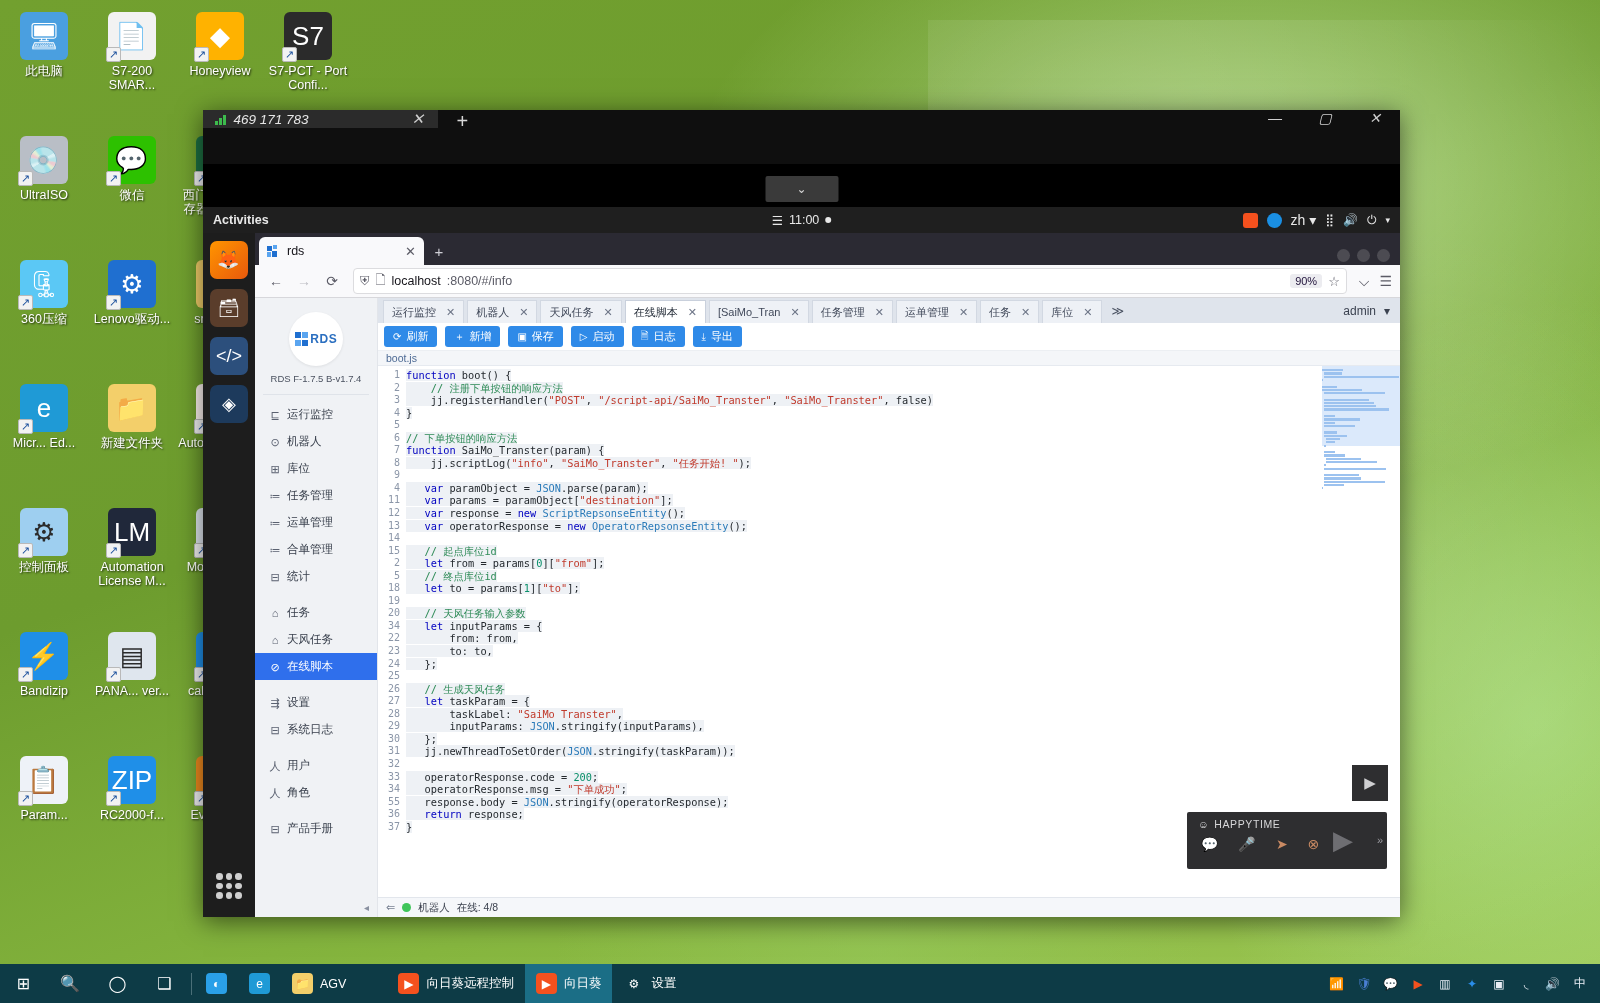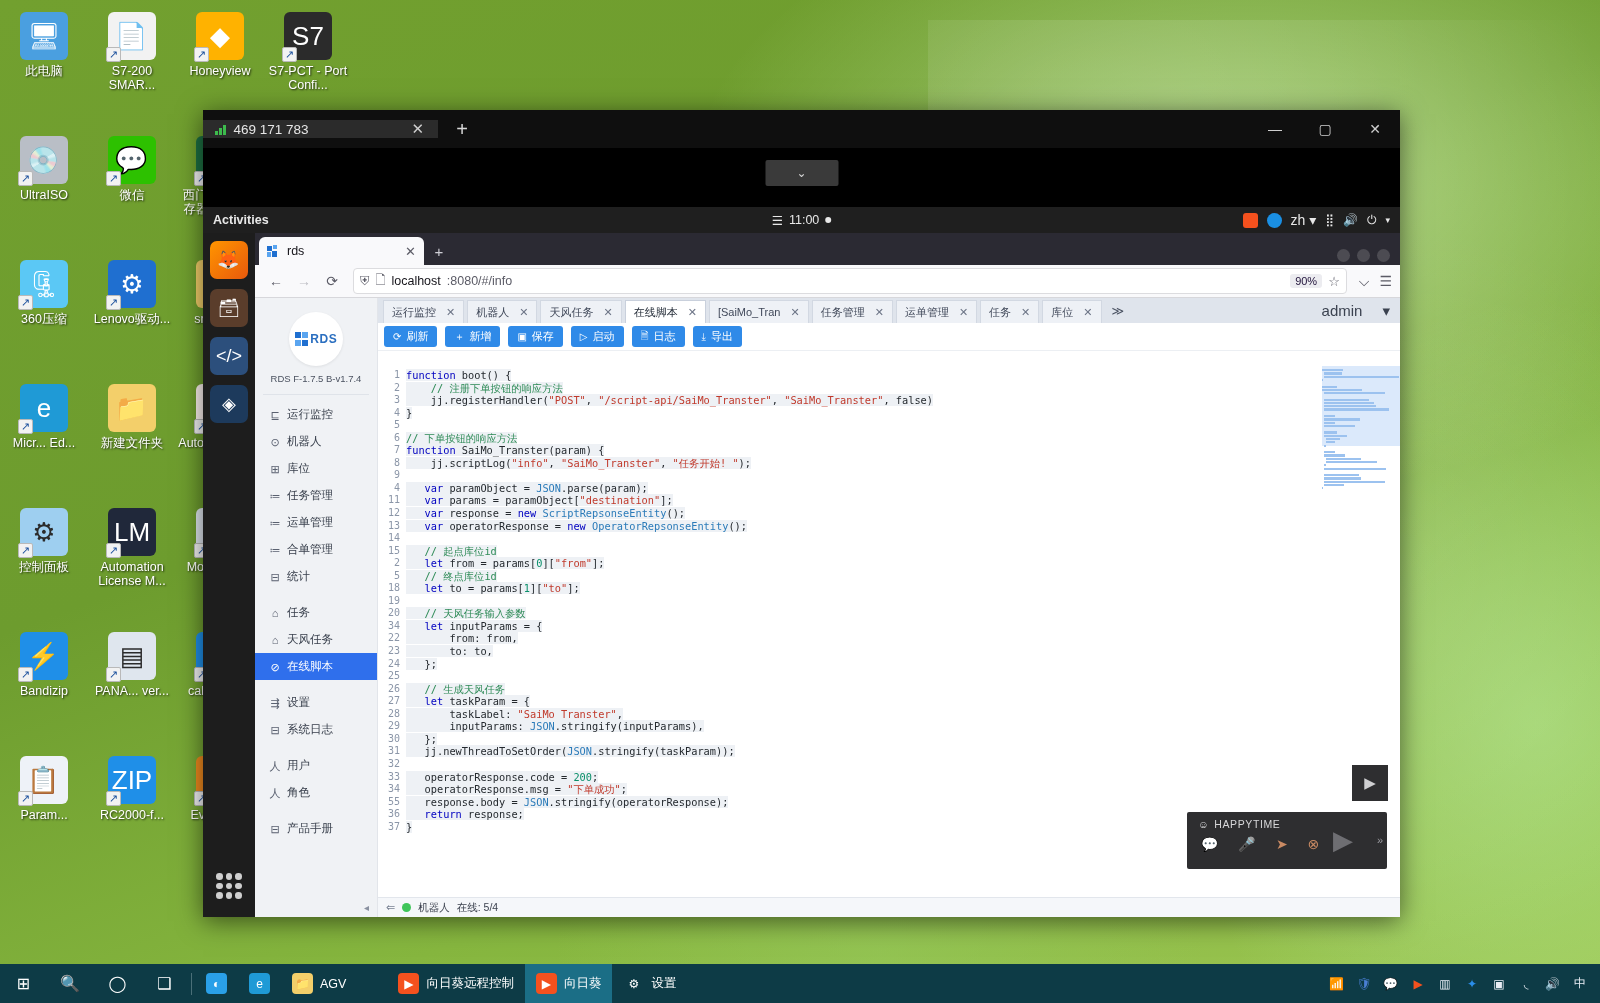--- a/index.html
+++ b/index.html
@@ -55,22 +55,22 @@
 
   
   #remote-window {
     position: absolute; left: 203px; top: 110px;
     width: 1197px; height: 807px;
     background: #1c1c1c;
     z-index: 5;
     box-shadow: 0 4px 24px rgba(0,0,0,.55);
   }
   #remote-titlebar {
-    height: 38px; background: #0f0f0f; position: relative;
-    display: flex; align-items: center;
+    height: 54px; background: #0f0f0f; position: relative;
+    display: flex; align-items: flex-start; font-style: italic;
   }
   #remote-tab {
     width: 235px; background: #2b2b2b; display: flex; align-items: center;
     padding: 0 10px 0 12px; gap: 8px; color: #e6e6e6; font-size: 13.5px;
   }
   #remote-tab .bars { display:flex; align-items:flex-end; gap:1.5px; height:11px; }
   #remote-tab .bars i{ display:block; width:2.5px; background:#3dbb4d; }
   #remote-tab .tabtitle { flex:1; white-space:nowrap; }
   #remote-tab .tclose { color:#cfcfcf; font-size:15px; padding:0 4px; }
   #remote-newtab { width: 48px; color:#d8d8d8; font-size:20px; display:flex; align-items:center; justify-content:center; }
@@ -171,21 +171,21 @@
   }
   .vtab{
     background:#eef1f6; border:1px solid #d2d8e2; border-bottom:none;
     display:flex;align-items:center;gap:10px; padding:0 8px;
     font-size:11px; color:#41495a; white-space:nowrap; margin-top:2px;
   }
   .vtab .x{ color:#6a7governmental; }
   .vtab .x{ color:#6c7486; font-size:11px; }
   .vtab.active{ background:#fff; color:#1f2733; border-color:#c9d0dc;}
   #tab-more{ display:flex;align-items:center;padding:0 7px;color:#4a5262;font-size:12px;}
-  #tab-user{ margin-left:auto; display:flex;align-items:center;gap:20px;padding:0 10px;font-size:15px;color:#3b4250;}
+  #tab-user{ margin-left:auto; display:flex;align-items:center;gap:8px;padding:0 10px;font-size:12px;color:#3b4250;}
 
   #toolbar{ height:28px; background:#fff; display:flex; align-items:center; gap:8px; padding:3px 0 3px 6px; border-bottom:1px solid #eceff3;}
   .tbtn{
     height:21px; background:#2f8ae8; color:#fff; border-radius:3px;
     display:flex;align-items:center;gap:5px; padding:0 9px; font-size:11px;
   }
   .tbtn .ti{font-size:10px;}
 
   #editorwrap{ flex:1; position:relative; background:#fff; overflow:hidden;}
   #filetab{
@@ -628,20 +628,21 @@
                 <span class="ti">🗎</span>
                 <span>日志</span>
               </div>
               <div class="tbtn">
                 <span class="ti">⤓</span>
                 <span>导出</span>
               </div>
             </div>
 
           <div id="editorwrap">
+            <div id="filetab">boot.js</div>
             <div id="codearea">
               <div id="gutter">
                   <div>1</div>
                   <div>2</div>
                   <div>3</div>
                   <div>4</div>
                   <div>5</div>
                   <div>6</div>
                   <div>7</div>
                   <div>8</div>
@@ -716,21 +717,21 @@
                   <div class="mline" style="width: 37.5px; margin-left: 1.65px;"></div>
                   <div class="mline" style="width: 61.25px; margin-left: 1.65px;"></div>
                   <div class="mline" style="width: 20px; margin-left: 1.65px;"></div>
                   <div class="mline" style="width: 1.25px; margin-left: 0px;"></div>
                 </div>
             </div>
             <div id="statusbar">
               <span class="arrowi">⇐</span>
               <span class="green"></span>
               <span>机器人</span>
-              <span>在线: 5/4</span>
+              <span>在线: 4/8</span>
             </div>
           </div>
 
         </div>
       </div>
     </div>
   </div>
 </div>
 
 <div id="happy-badge">▶</div>

